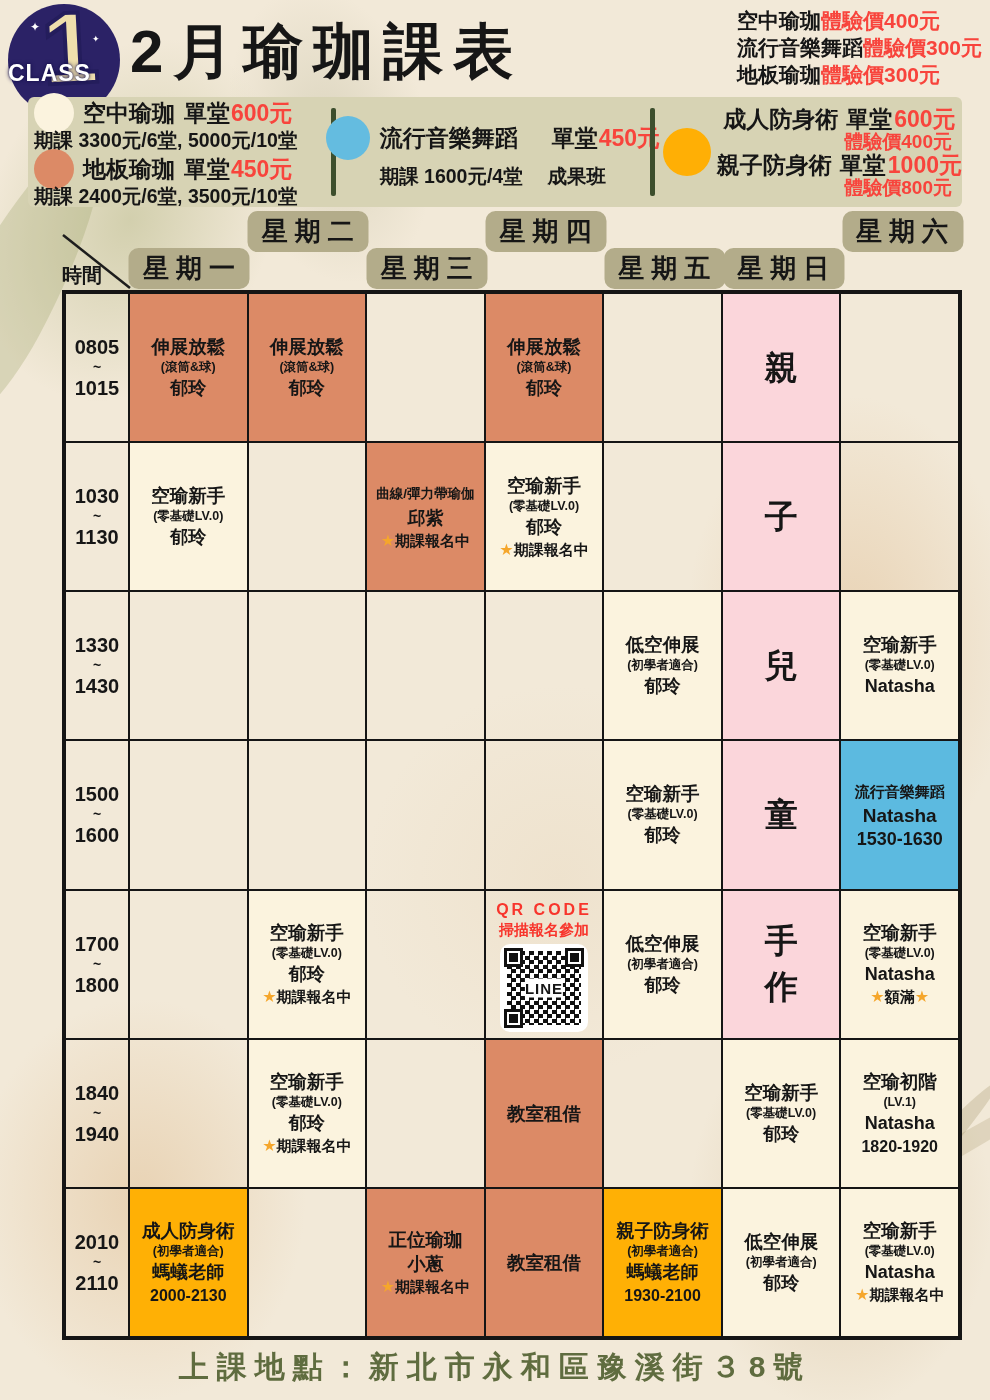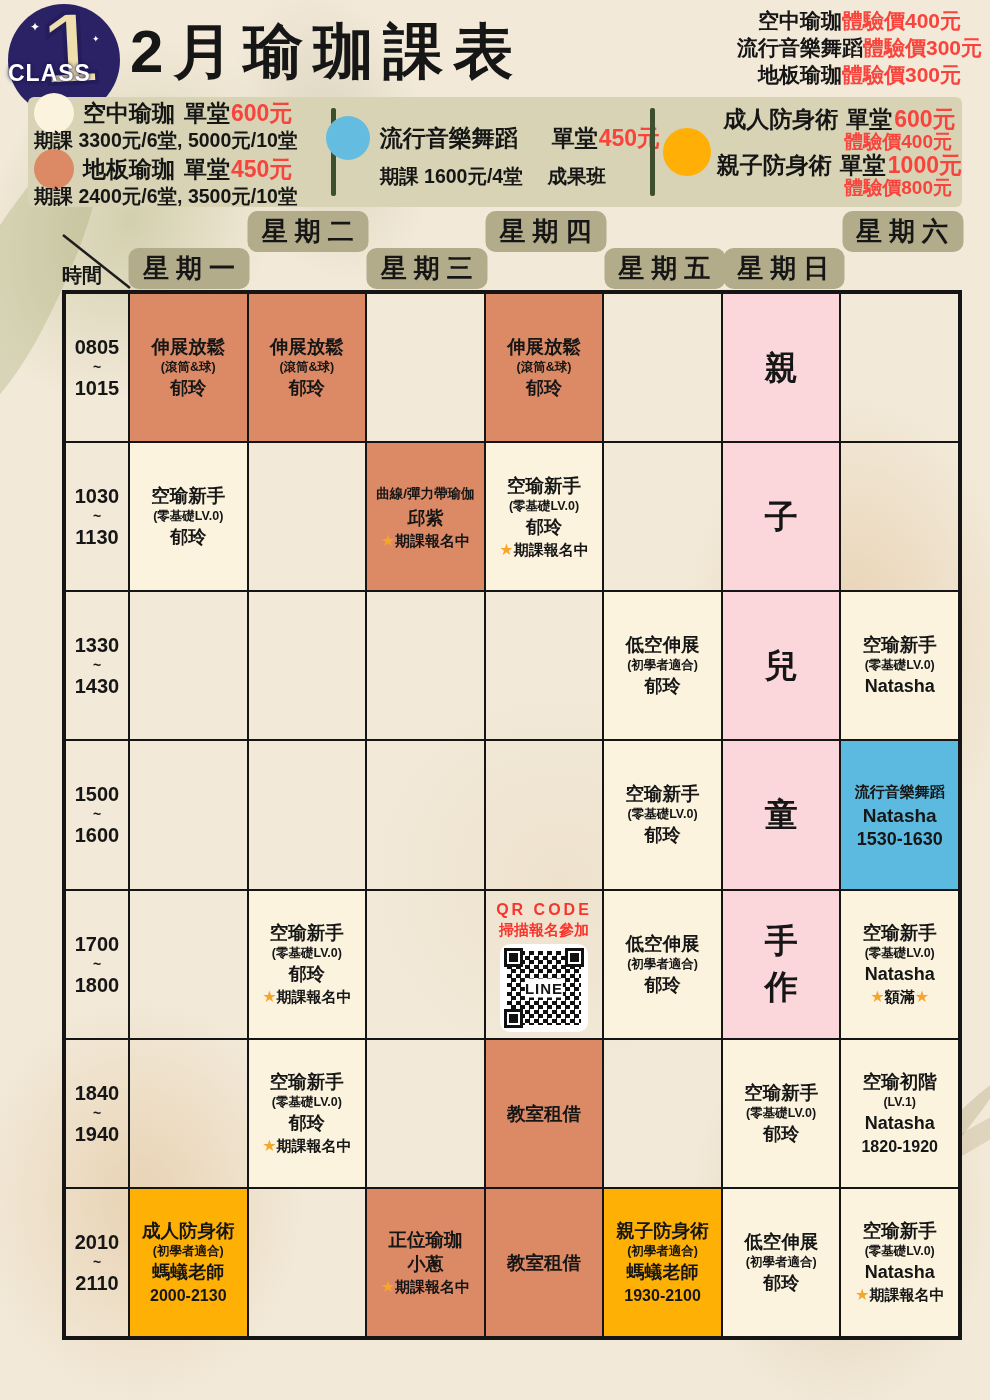--- a/index.html
+++ b/index.html
@@ -19,21 +19,21 @@
   .lf3{right:10px;bottom:120px;width:20px;height:280px;background:rgba(166,152,108,.25);transform:rotate(60deg);}
   
   .logo{position:absolute;left:8px;top:4px;width:112px;height:112px;border-radius:50%;background:#2B2266;z-index:2;}
   .logo-one{position:absolute;left:32px;top:-10px;width:60px;text-align:center;font-size:102px;font-weight:800;
             color:#EFDFAC;-webkit-text-stroke:4px #241D5C;transform:rotate(-3deg);line-height:1.06;z-index:1;}
   .logo-class{position:absolute;left:0;right:0;top:56px;color:#fff;font-weight:800;font-size:23px;
               letter-spacing:1px;z-index:3;text-shadow:0 0 4px rgba(22,17,76,.9),0 0 2px rgba(22,17,76,.9);}
   .spark{position:absolute;color:#fff;z-index:3;font-size:12px;}
   .sp1{left:22px;top:16px;}.sp2{left:84px;top:30px;font-size:9px;}
   .page-title{position:absolute;left:130px;top:12px;font-size:60px;font-weight:800;letter-spacing:10px;z-index:2;white-space:nowrap;}
-  .trial{position:absolute;right:8px;top:7px;text-align:center;z-index:2;font-weight:700;font-size:21px;line-height:27px;white-space:nowrap;}
+  .trial{position:absolute;right:8px;top:7px;text-align:left;z-index:2;font-weight:700;font-size:21px;line-height:27px;white-space:nowrap;}
   .tp-price{color:#F8443C;}
   
   .legend{position:absolute;left:28px;top:97px;width:934px;height:110px;background:#D7D3B4;border-radius:6px;
           display:flex;align-items:center;z-index:2;}
   .l-div{width:5px;height:88px;background:#3D4F2D;border-radius:2px;flex:none;}
   .l-col1{width:302px;display:flex;flex-direction:column;justify-content:center;padding-left:6px;}
   .l-line1{display:flex;align-items:center;gap:9px;font-size:23px;font-weight:800;line-height:26px;white-space:nowrap;}
   .dot{width:40px;height:40px;border-radius:50%;flex:none;}
   .dot-cream{background:#FBF3DE;}
   .dot-salmon{background:#DC8A66;}
@@ -409,14 +409,15 @@
         <div class="c-teacher">郁玲</div>
       </div>
       <div class="cell bg-cream" style="background: rgb(251, 243, 222);">
         <div class="c-title">空瑜新手</div>
         <div class="c-sub">(零基礎LV.0)</div>
         <div class="c-teacher">Natasha</div>
         <div class="c-note"><span class="star">★</span><span>期課報名中</span></div>
       </div>
     </div>
 
+  <div class="footer">上課地點：新北市永和區豫溪街３8號</div>
 
 </div>
 
 </body></html>

